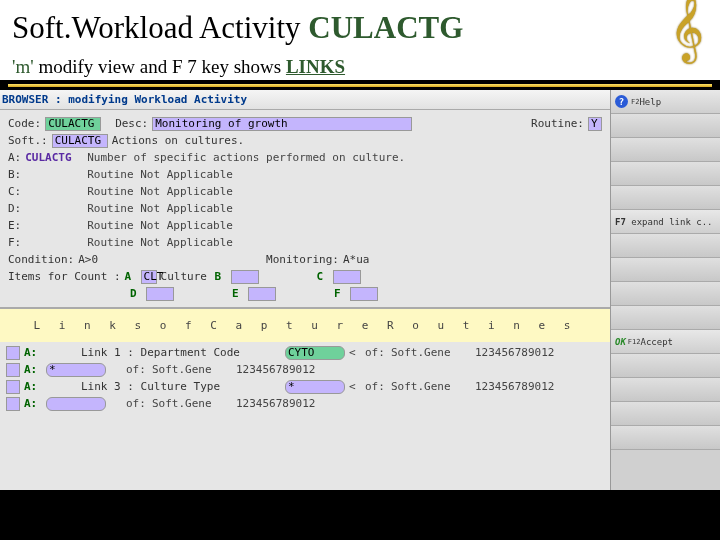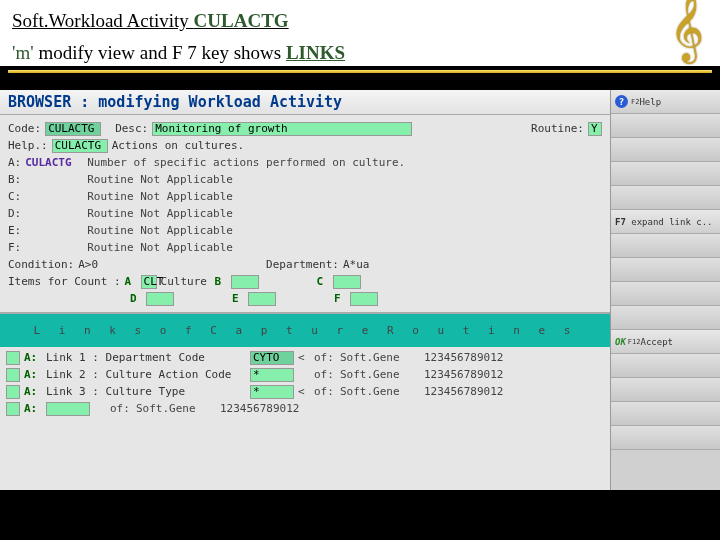--- a/index.html
+++ b/index.html
@@ -10,23 +10,22 @@
     font-family: "Times New Roman", serif;
     overflow: hidden;
     position: relative;
   }
   .slide-title {
     padding: 10px 12px 2px 12px;
     color: #222;
     background: #fff;
   }
   .slide-title .line1 {
-    font-size: 19px;
+    font-size: 31px;
     color: #000;
-    text-decoration: underline;
   }
   .slide-title .cul {
     font-weight: bold;
     color: #2e5a2e;
   }
   .slide-title .line2 {
     font-size: 19px;
     color: #000;
     margin-top: 10px;
   }
@@ -55,73 +54,73 @@
     background: #e6e6e6;
   }
   .main {
     flex: 1;
     background: #e6e6e6;
     position: relative;
   }
   .browser-bar {
     background: linear-gradient(#f5f5f5,#e2e2e2);
     border-bottom: 1px solid #aaa;
-    padding: 3px 8px;
+    padding: 3px 2px;
     color: #003a8c;
     font-weight: bold;
-    font-size: 15px;
+    font-size: 11px;
   }
   .form-area {
     padding: 6px 8px 4px 8px;
     border-bottom: 1px solid #aaa;
     background: #e6e6e6;
     color: #333;
   }
   .row {
     display: flex;
     align-items: center;
     gap: 4px;
     margin-bottom: 2px;
     height: 15px;
   }
   .lbl { color: #333; }
   .field {
-    background: #86efac;
+    background: #c4b5fd;
     border: 1px solid #999;
     padding: 0 2px;
     height: 14px;
     line-height: 12px;
     font-family: inherit;
     font-size: 11px;
     color: #000;
   }
   .field.hl { background: #6fd19b; }
   .itemrow .code { color: #5a2aa3; font-weight: bold; width: 58px; display: inline-block; }
   .itemrow .desc { color: #444; }
   .letterlbl { color: #006300; font-weight: bold; width: 12px; display: inline-block; }
   .links-title {
     padding: 10px 0 10px 0;
     text-align: center;
     letter-spacing: 6px;
     color: #444;
-    background: #14b8a6;
+    background: #fef9c3;
     border-top: 1px solid #aaa;
   }
   .links-table {
     padding: 2px 6px;
   }
   .linkrow {
     display: flex;
     align-items: center;
     gap: 4px;
     height: 17px;
   }
   .linkrow .a { color: #006300; font-weight: bold; width: 18px; }
-  .linkrow .txt { color: #333; width: 200px; }
-  .linkrow .val { width: 44px; }
+  .linkrow .txt { color: #333; width: 200px; margin-left: 35px; }
+  .linkrow .val { width: 60px; border-radius: 6px; }
   .linkrow .lt { width: 12px; color: #444; }
   .linkrow .of { color: #444; width: 22px; }
   .linkrow .gene { color: #444; width: 80px; }
   .linkrow .num { color: #444; }
   .sidepanel {
     width: 110px;
     background: #d0d0d0;
     border-left: 1px solid #999;
     display: flex;
     flex-direction: column;
@@ -183,21 +182,21 @@
         <span class="lbl">Code:</span>
         <span class="field hl" style="width:56px">CULACTG</span>
         <span style="width:6px"></span>
         <span class="lbl">Desc:</span>
         <span class="field" style="width:260px">Monitoring of growth</span>
         <span style="flex:1"></span>
         <span class="lbl">Routine:</span>
         <span class="field" style="width:14px">Y</span>
       </div>
       <div class="row">
-        <span class="lbl">Help.:</span>
+        <span class="lbl">Soft.:</span>
         <span class="field" style="width:56px">CULACTG</span>
         <span class="lbl">Actions on cultures.</span>
       </div>
 
       <div class="row itemrow">
           <span class="lbl">A:</span>
           <span class="code">CULACTG</span>
           <span class="desc">Number of specific actions performed on culture.</span>
         </div>
       <div class="row itemrow">
@@ -223,21 +222,21 @@
       <div class="row itemrow">
           <span class="lbl">F:</span>
           <span class="code"></span>
           <span class="desc">Routine Not Applicable</span>
         </div>
 
       <div class="row">
         <span class="lbl">Condition:</span>
         <span class="lbl">A&gt;0</span>
         <span style="width:160px"></span>
-        <span class="lbl">Department:</span>
+        <span class="lbl">Monitoring:</span>
         <span class="lbl">A*ua</span>
       </div>
 
       <div class="row">
         <span class="lbl">Items for Count  :</span>
         <span class="letterlbl">A</span>
         <span class="field" style="width:16px">CLT</span>
         <span class="lbl" style="width:50px">Culture</span>
         <span class="letterlbl">B</span>
         <span class="field" style="width:28px"></span>
@@ -267,21 +266,20 @@
         <span class="txt">Link 1 : Department Code</span>
         <span class="field hl val">CYTO</span>
         <span class="lt">&lt;</span>
         <span class="of">of:</span>
         <span class="gene">Soft.Gene</span>
         <span class="num">123456789012</span>
       </div>
       <div class="linkrow">
         <span class="field" style="width:14px"></span>
         <span class="a">A:</span>
-        <span class="txt">Link 2 : Culture Action Code</span>
         <span class="field val">*</span>
         <span class="lt"></span>
         <span class="of">of:</span>
         <span class="gene">Soft.Gene</span>
         <span class="num">123456789012</span>
       </div>
       <div class="linkrow">
         <span class="field" style="width:14px"></span>
         <span class="a">A:</span>
         <span class="txt">Link 3 : Culture Type</span>

